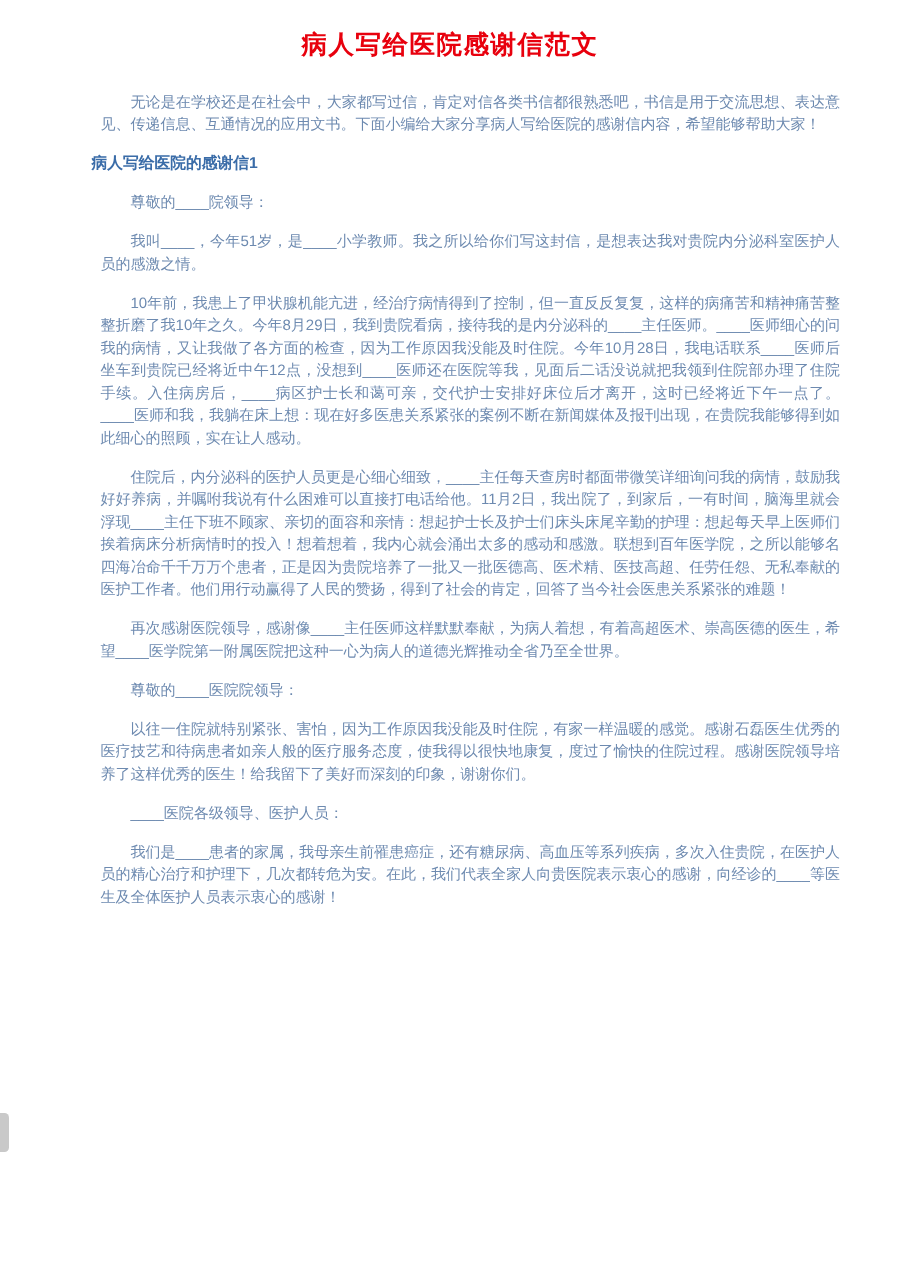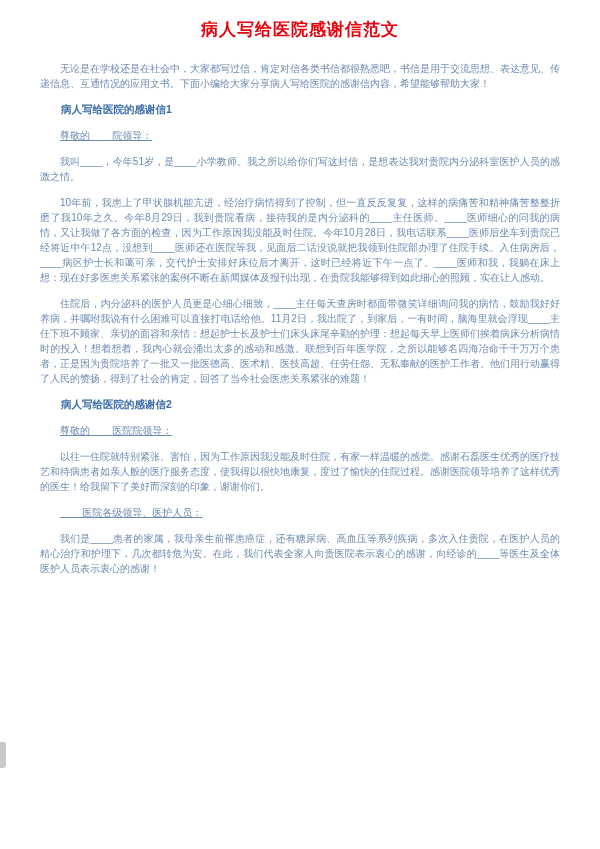--- a/index.html
+++ b/index.html
@@ -18,21 +18,21 @@
     position: relative;
   }
   .doc-title {
     text-align: center;
     color: #e8000d;
     font-size: 17px;
     font-weight: bold;
     letter-spacing: 1px;
     margin-bottom: 20px;
   }
-  .block { margin-bottom: 11px; }
+  .block { margin-bottom: 11px; margin-left: 27px; }
   p.para {
     color: #6d8ab0;
     font-size: 10px;
     line-height: 15px;
     text-indent: 2em;
     text-align: justify;
   }
   h3.section-heading {
     color: #3a6ca8;
     font-size: 10.5px;
@@ -40,21 +40,20 @@
     line-height: 15px;
     text-indent: 2em;
     margin-top: 10px;
     margin-bottom: 11px;
   }
   p.salutation {
     color: #6d8ab0;
     font-size: 10px;
     line-height: 15px;
     text-indent: 2em;
-    text-decoration: underline;
   }
   .side-handle {
     position: absolute;
     left: 0;
     top: 742px;
     width: 6px;
     height: 26px;
     background: #c9c9c9;
     border-radius: 0 3px 3px 0;
   }
@@ -67,22 +66,22 @@
   <h1 class="doc-title">病人写给医院感谢信范文</h1>
 
   <p class="para block">无论是在学校还是在社会中，大家都写过信，肯定对信各类书信都很熟悉吧，书信是用于交流思想、表达意见、传递信息、互通情况的应用文书。下面小编给大家分享病人写给医院的感谢信内容，希望能够帮助大家！</p>
 
   <h3 class="section-heading">病人写给医院的感谢信1</h3>
 
   <p class="salutation block">尊敬的____院领导：</p>
   <p class="para block">我叫____，今年51岁，是____小学教师。我之所以给你们写这封信，是想表达我对贵院内分泌科室医护人员的感激之情。</p>
   <p class="para block">10年前，我患上了甲状腺机能亢进，经治疗病情得到了控制，但一直反反复复，这样的病痛苦和精神痛苦整整折磨了我10年之久。今年8月29日，我到贵院看病，接待我的是内分泌科的____主任医师。____医师细心的问我的病情，又让我做了各方面的检查，因为工作原因我没能及时住院。今年10月28日，我电话联系____医师后坐车到贵院已经将近中午12点，没想到____医师还在医院等我，见面后二话没说就把我领到住院部办理了住院手续。入住病房后，____病区护士长和蔼可亲，交代护士安排好床位后才离开，这时已经将近下午一点了。____医师和我，我躺在床上想：现在好多医患关系紧张的案例不断在新闻媒体及报刊出现，在贵院我能够得到如此细心的照顾，实在让人感动。</p>
   <p class="para block">住院后，内分泌科的医护人员更是心细心细致，____主任每天查房时都面带微笑详细询问我的病情，鼓励我好好养病，并嘱咐我说有什么困难可以直接打电话给他。11月2日，我出院了，到家后，一有时间，脑海里就会浮现____主任下班不顾家、亲切的面容和亲情：想起护士长及护士们床头床尾辛勤的护理：想起每天早上医师们挨着病床分析病情时的投入！想着想着，我内心就会涌出太多的感动和感激。联想到百年医学院，之所以能够名四海冶命千千万万个患者，正是因为贵院培养了一批又一批医德高、医术精、医技高超、任劳任怨、无私奉献的医护工作者。他们用行动赢得了人民的赞扬，得到了社会的肯定，回答了当今社会医患关系紧张的难题！</p>
+  <p class="para block">再次感谢医院领导，感谢像____主任医师这样默默奉献，为病人着想，有着高超医术、崇高医德的医生，希望____医学院第一附属医院把这种一心为病人的道德光辉推动全省乃至全世界。</p>
 
-  <h3 class="section-heading">病人写给医院的感谢信2</h3>
 
   <p class="salutation block">尊敬的____医院院领导：</p>
   <p class="para block">以往一住院就特别紧张、害怕，因为工作原因我没能及时住院，有家一样温暖的感觉。感谢石磊医生优秀的医疗技艺和待病患者如亲人般的医疗服务态度，使我得以很快地康复，度过了愉快的住院过程。感谢医院领导培养了这样优秀的医生！给我留下了美好而深刻的印象，谢谢你们。</p>
 
 
   <p class="salutation block">____医院各级领导、医护人员：</p>
   <p class="para block">我们是____患者的家属，我母亲生前罹患癌症，还有糖尿病、高血压等系列疾病，多次入住贵院，在医护人员的精心治疗和护理下，几次都转危为安。在此，我们代表全家人向贵医院表示衷心的感谢，向经诊的____等医生及全体医护人员表示衷心的感谢！</p>
 
   <div class="side-handle"></div>
 

